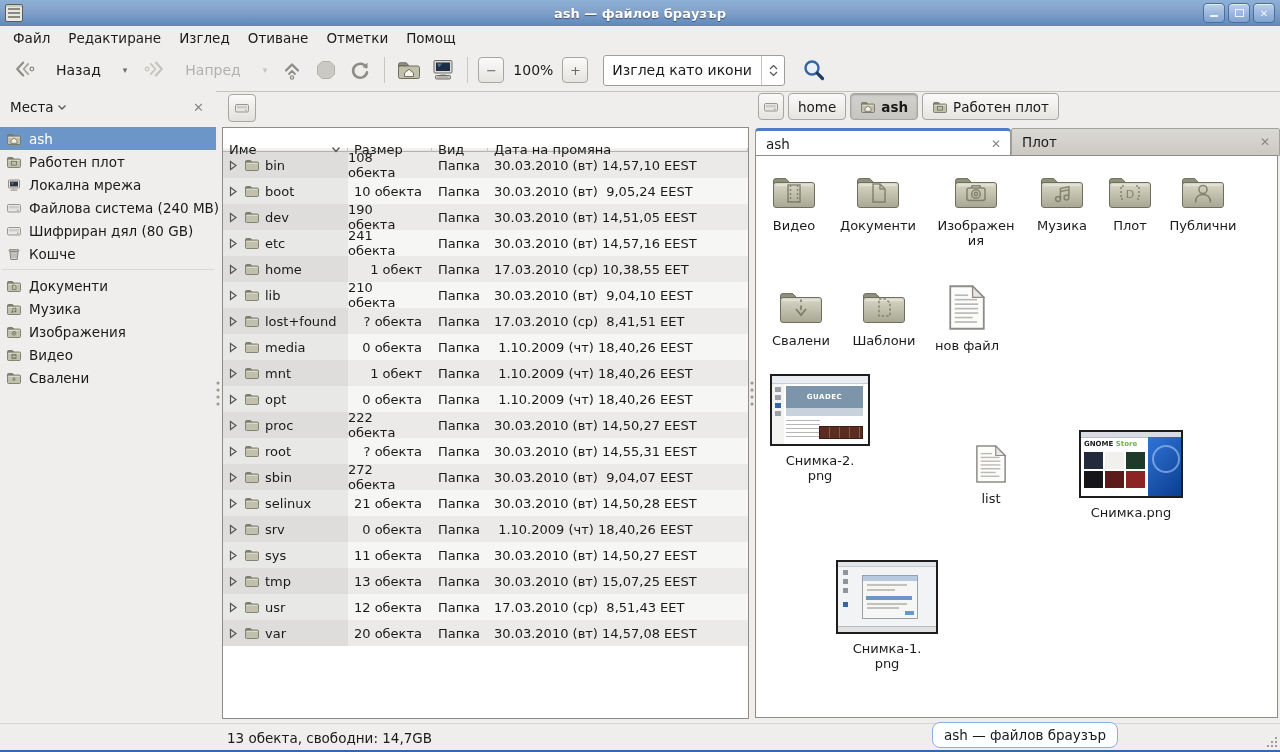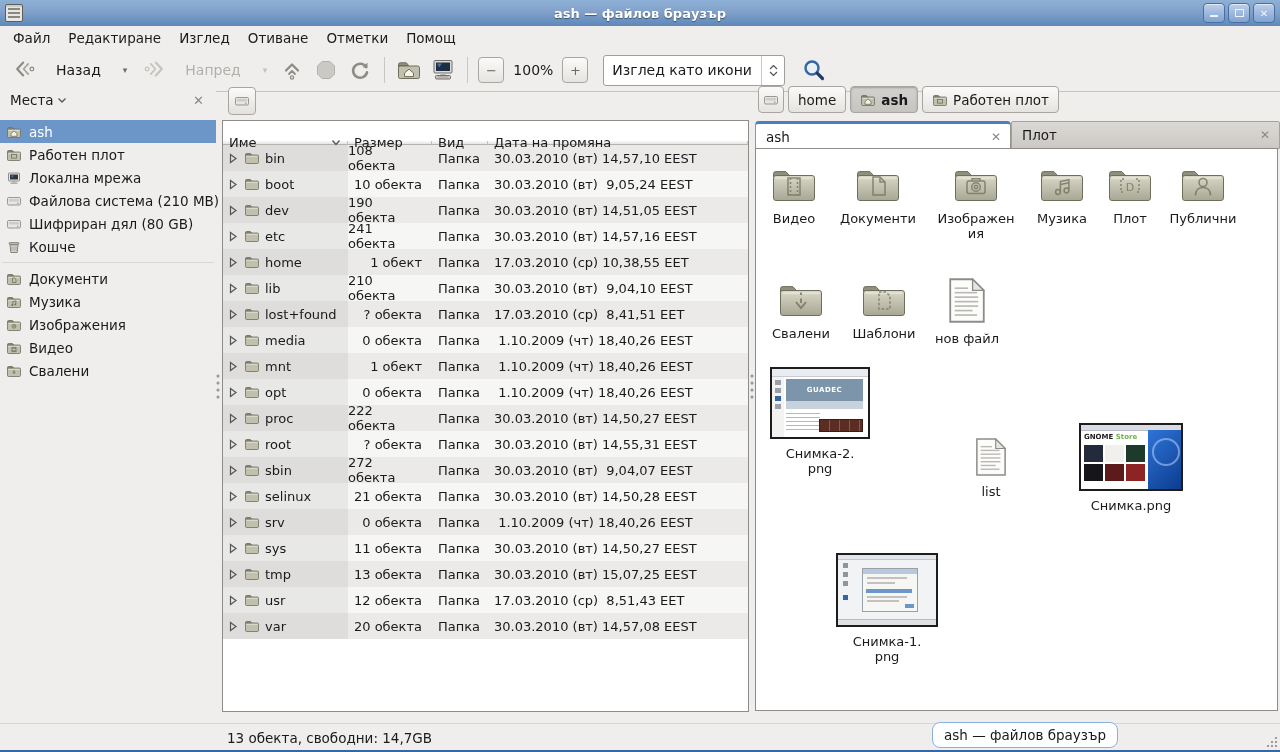--- a/index.html
+++ b/index.html
@@ -41,21 +41,21 @@
     font-size:13px;color:#6d6b67;margin:0 3px;}
   #zoom-level{font-size:14px;color:#1a1a1a;margin:0 6px;min-width:38px;text-align:center;}
   #view-combo{width:180px;height:29px;border:1px solid #a19e99;border-radius:3px;background:#ffffff;
     margin-left:12px;display:flex;align-items:center;position:relative;}
   #view-combo .combo-text{font-size:14px;color:#1a1a1a;padding-left:8px;flex:1;}
   #view-combo .combo-arrows{width:22px;height:100%;border-left:1px solid #c9c6c1;
     display:flex;flex-direction:column;align-items:center;justify-content:center;gap:1px;}
   #search-btn{margin-left:12px;}
 
   
-  #content{position:absolute;left:0;top:81px;width:1072px;height:631px;}
+  #content{position:absolute;left:0;top:88px;width:1072px;height:631px;}
 
   
   #sidebar{position:absolute;left:0;top:0;width:216px;height:631px;background:#efeeec;}
   #sidebar-header{position:absolute;left:0;top:0;width:100%;height:38px;display:flex;align-items:center;}
   #sidebar-title{font-size:13.5px;color:#1a1a1a;margin-left:10px;}
   #sidebar-close{margin-left:auto;margin-right:12px;color:#8a8884;font-size:13px;font-weight:bold;}
   #sidebar-list{position:absolute;left:0;top:39px;width:100%;}
   .side-row{height:23px;display:flex;align-items:center;font-size:13.5px;color:#1a1a1a;padding-left:6px;}
   .side-row .lbl{margin-left:7px;white-space:nowrap;}
   .side-row.selected{background:#6d96c8;color:#ffffff;}
@@ -333,21 +333,21 @@
             <span class="lbl">Локална мрежа</span>
           </div>
           <div class="side-row">
             <span style="display: inline-flex;">
               <svg width="16" height="16" viewBox="0 0 16 16">
                 <rect x="1.5" y="4.5" width="13" height="7.5" rx="1.3" fill="#e8e6e2" stroke="#8f8d89" stroke-width=".9"></rect>
                 <rect x="3" y="6" width="10" height="2.4" rx=".5" fill="#cfccc7"></rect>
                 <circle cx="11.8" cy="10.2" r=".8" fill="#9a988f"></circle>
               </svg>
             </span>
-            <span class="lbl">Файлова система (210 MB)</span>
+            <span class="lbl">Файлова система (240 MB)</span>
           </div>
           <div class="side-row">
             <span style="display: inline-flex;">
               <svg width="16" height="16" viewBox="0 0 16 16">
                 <rect x="1.5" y="4.5" width="13" height="7.5" rx="1.3" fill="#e8e6e2" stroke="#8f8d89" stroke-width=".9"></rect>
                 <rect x="3" y="6" width="10" height="2.4" rx=".5" fill="#cfccc7"></rect>
                 <circle cx="11.8" cy="10.2" r=".8" fill="#9a988f"></circle>
               </svg>
             </span>
             <span class="lbl">Шифриран дял (80 GB)</span>

